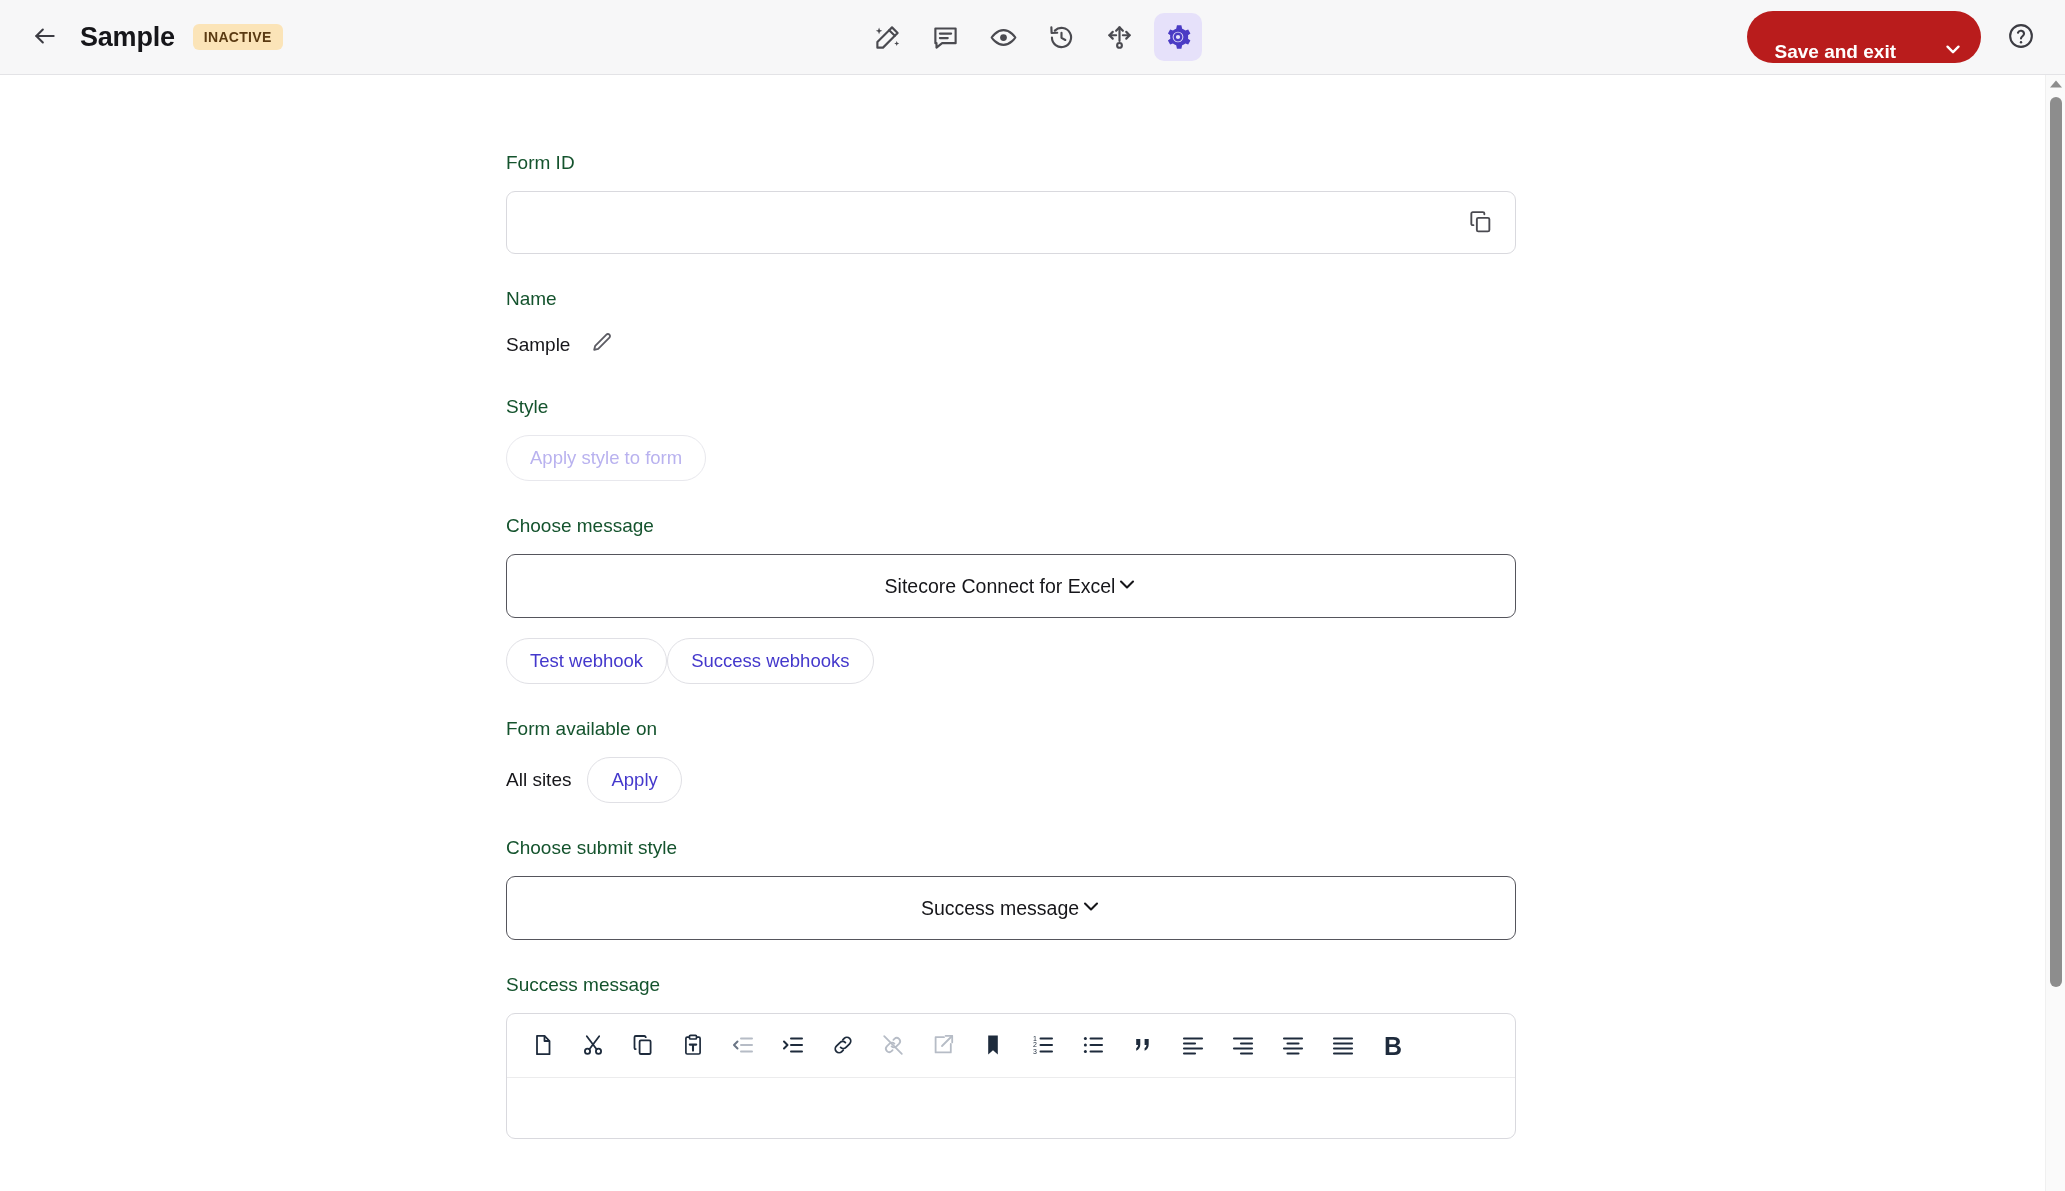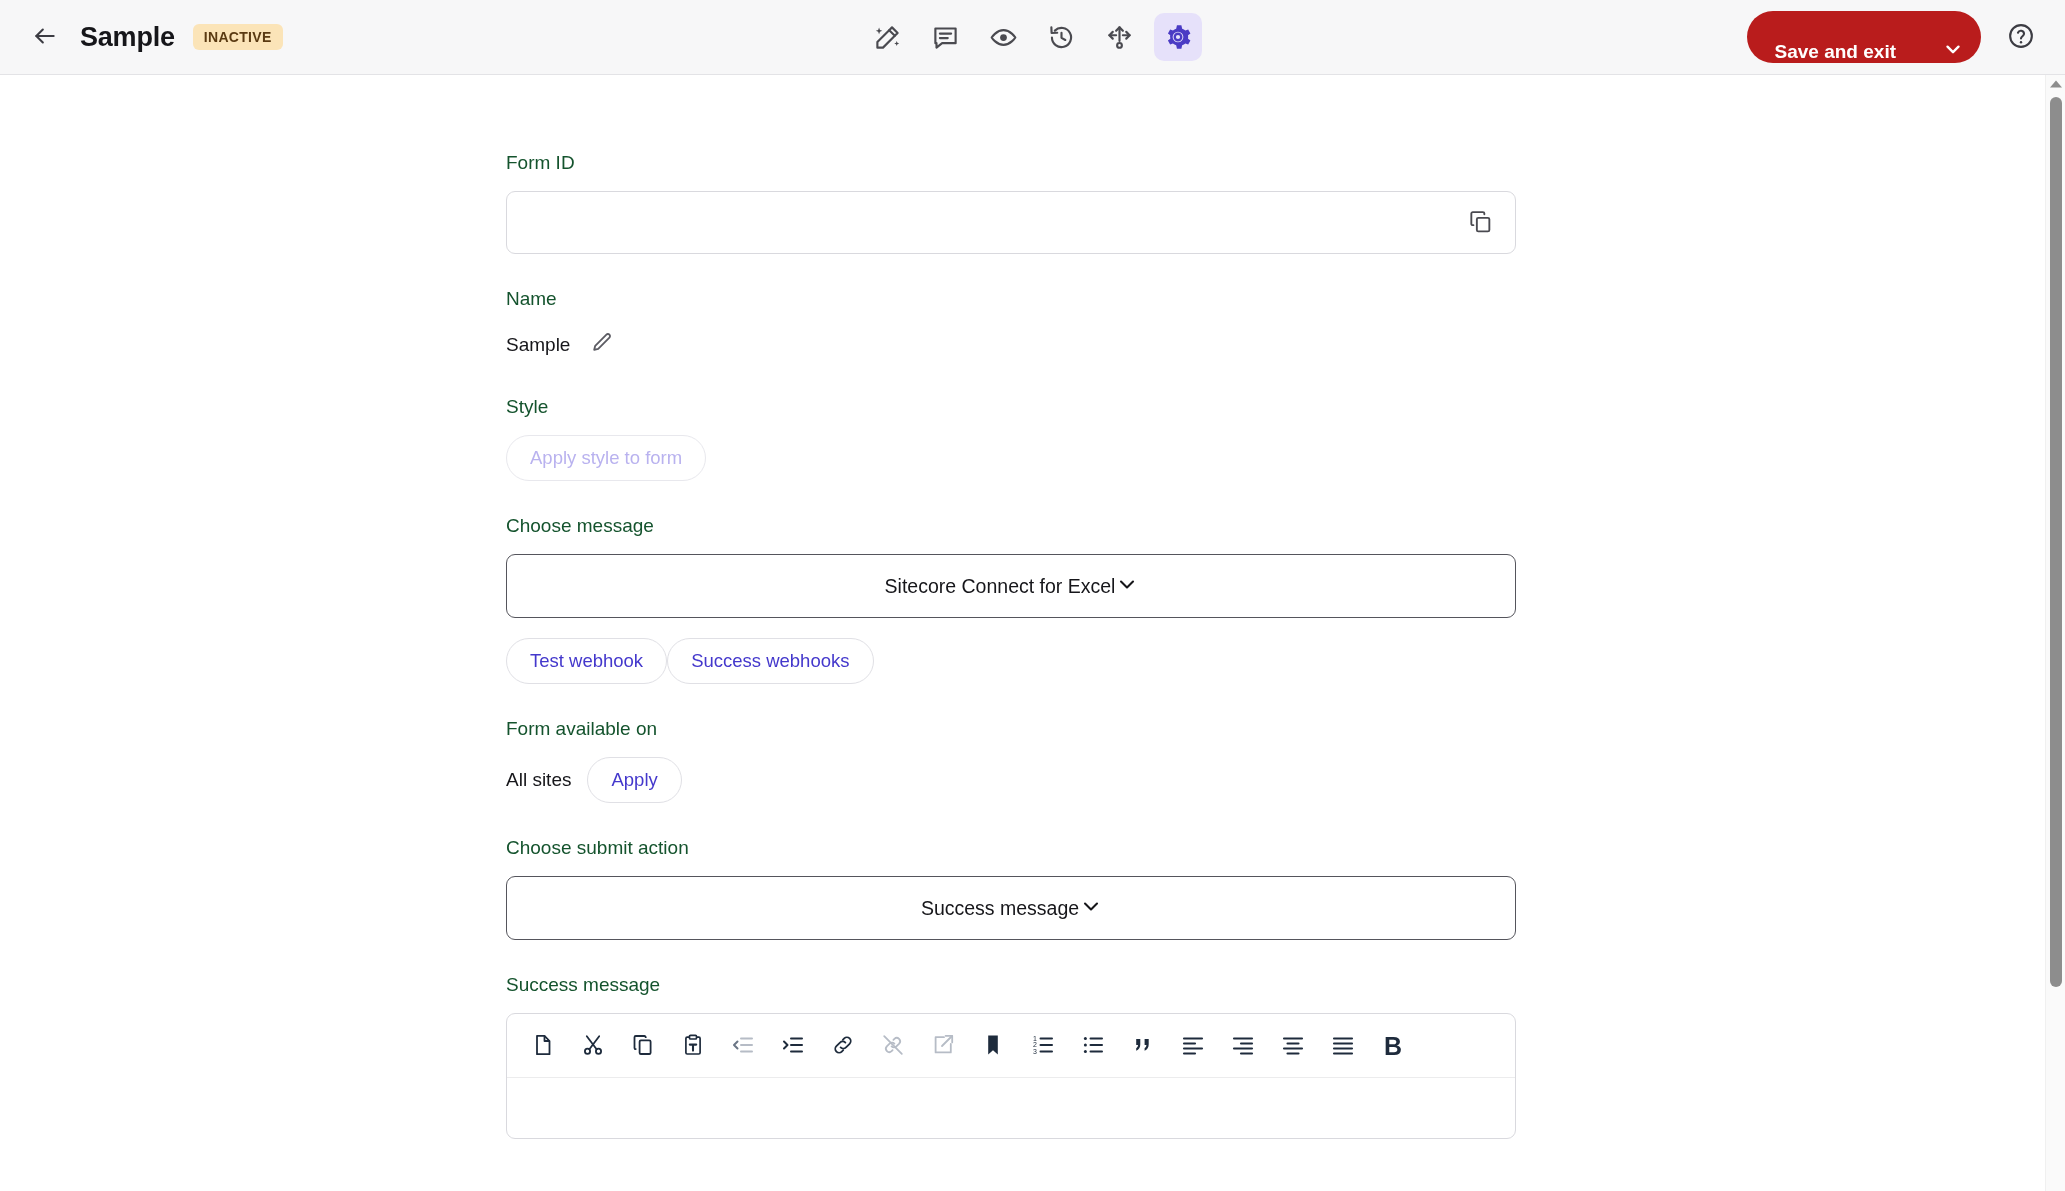--- a/index.html
+++ b/index.html
@@ -414,21 +414,21 @@
 
       <div class="group">
         <div class="field-label">Form available on</div>
         <div class="value-row">
           <span class="value-text">All sites</span>
           <button class="pill">Apply</button>
         </div>
       </div>
 
       <div class="group">
-        <div class="field-label">Choose submit action</div>
+        <div class="field-label">Choose submit style</div>
         <div class="select">
           <span class="select-value">Success message</span>
           <span>
             <svg width="24" height="24" viewBox="0 0 24 24" fill="none" stroke="#16161a" stroke-width="2.1" stroke-linecap="round" stroke-linejoin="round">
               <polyline points="6,9.5 12,15.5 18,9.5"></polyline>
             </svg>
           </span>
         </div>
       </div>
 

